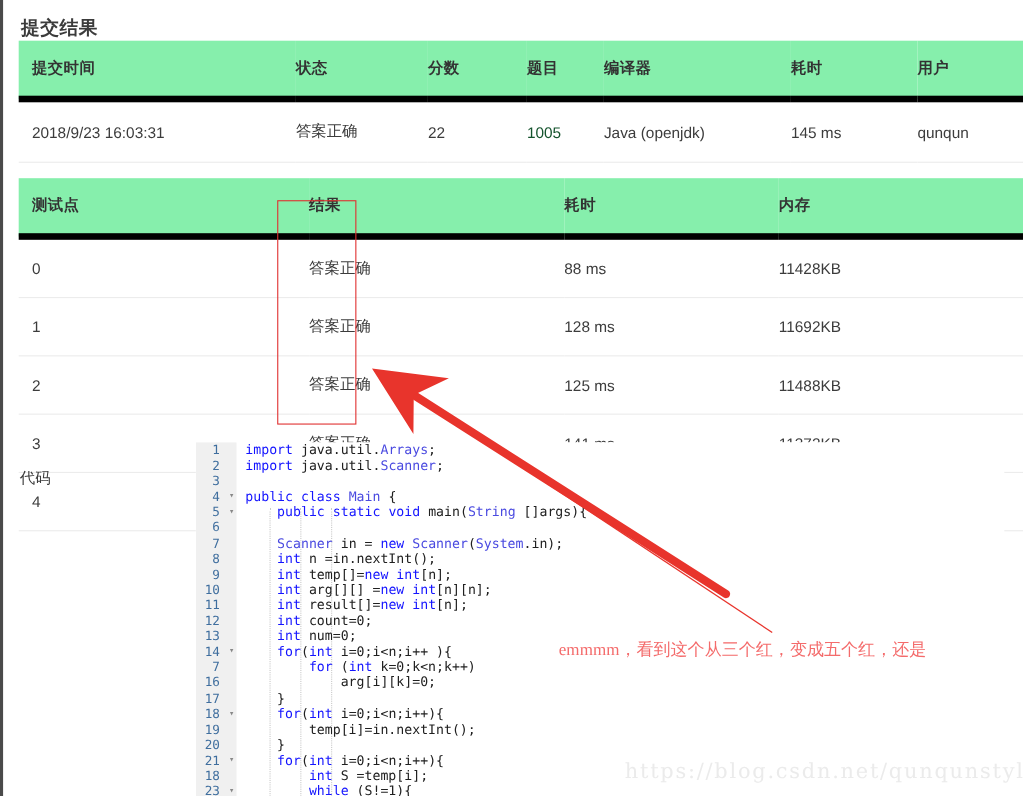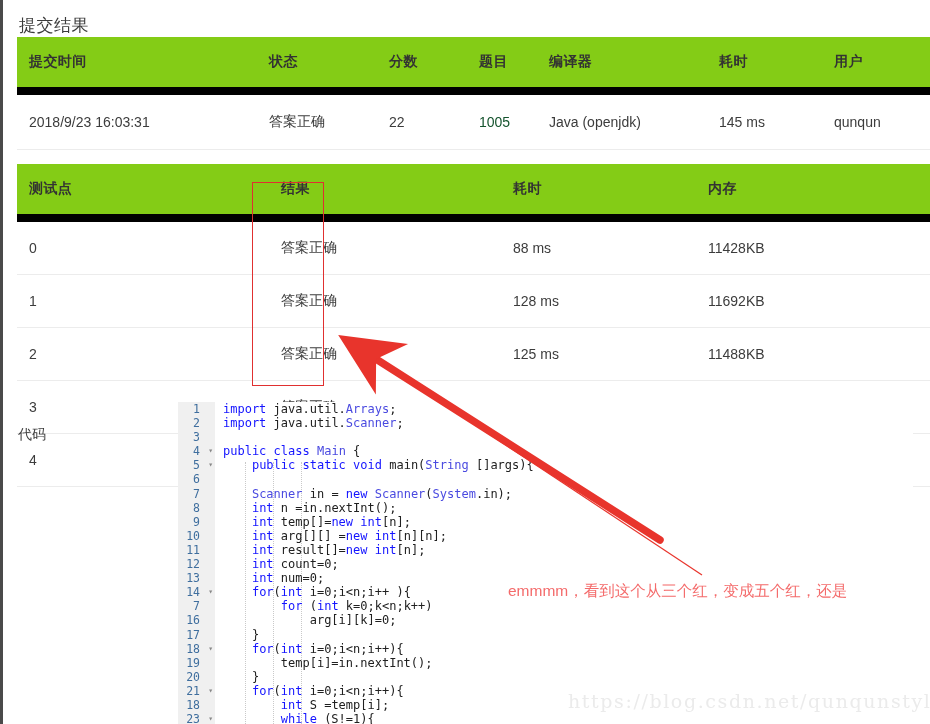--- a/index.html
+++ b/index.html
@@ -36,41 +36,41 @@
     left: 17px;
     top: 0;
     width: 913px;
     height: 724px;
   }
 
   
   .page-title {
     font-size: 17px;
     color: #3b3b3b;
-    font-weight: 400;
+    font-weight: 700;
     margin: 0;
     padding: 14px 12px 0 2px;
     letter-spacing: 0.5px;
   }
 
   
   .tbl {
     width: 908px;
     border-collapse: collapse;
     table-layout: fixed;
     font-size: 13.5px;
   }
   .tbl thead th {
-    background: #84cc16;
+    background: #86efac;
     text-align: left;
     font-weight: 700;
     font-size: 14px;
     color: #333333;
     padding: 16px 0 16px 0;
-    border-bottom: 8px solid #000000;
+    border-bottom: 6px solid #000000;
     letter-spacing: 0.4px;
   }
   .tbl tbody td {
     padding: 17px 0 17px 0;
     border-bottom: 1px solid #ececec;
     color: #3c3c3c;
     font-size: 14px;
     vertical-align: middle;
   }
   .tbl.submission tbody td { padding: 18px 0; }
@@ -177,21 +177,21 @@
 
   
   .anno {
     position: absolute;
     left: 508px;
     top: 578px;
     width: 400px;
     color: #f46b6b;
     font-size: 15.5px;
     line-height: 25px;
-    font-family: Liberation Sans, sans-serif;
+    font-family: Liberation Serif, serif;
   }
   .arrow-svg {
     position: absolute;
     left: 330px;
     top: 325px;
     width: 390px;
     height: 255px;
     pointer-events: none;
   }
 

